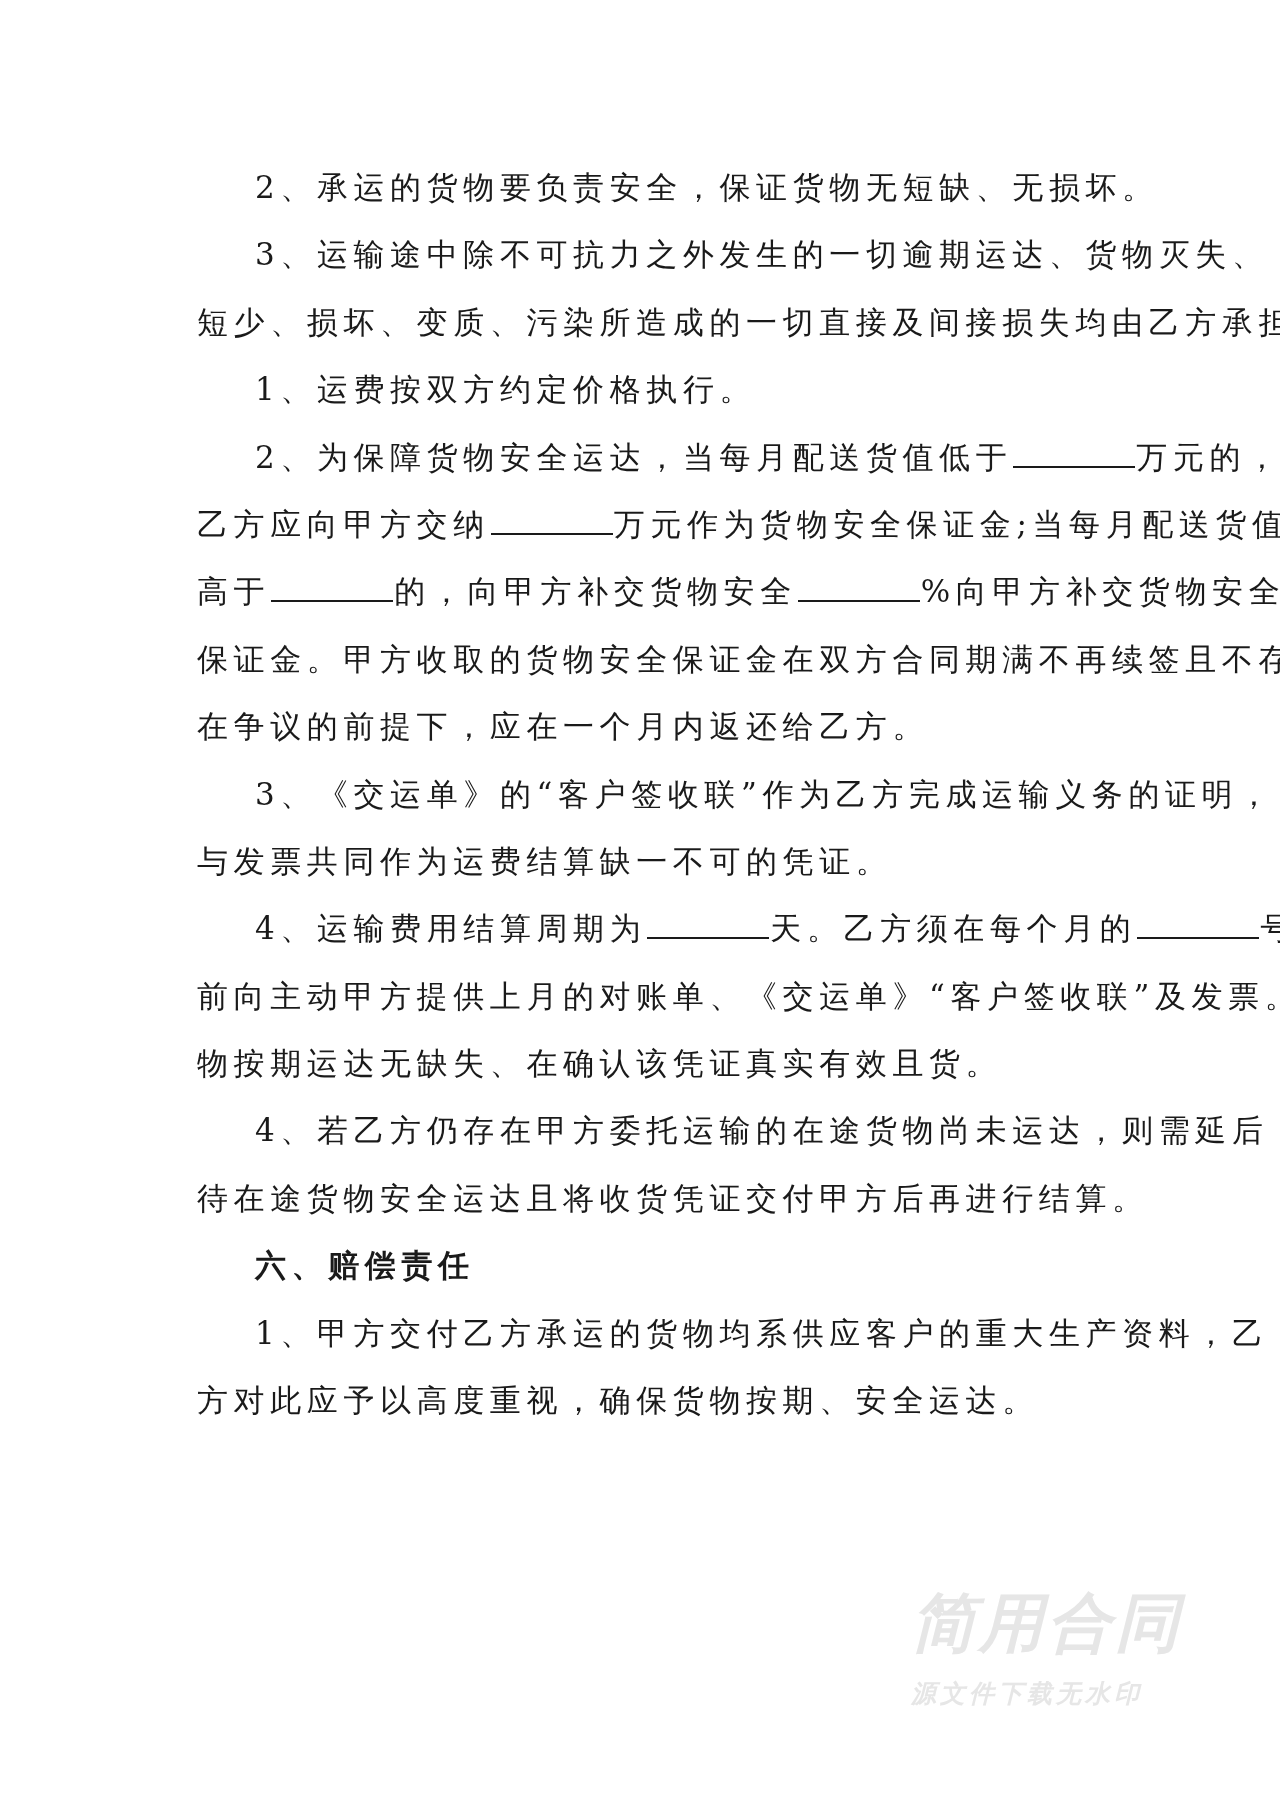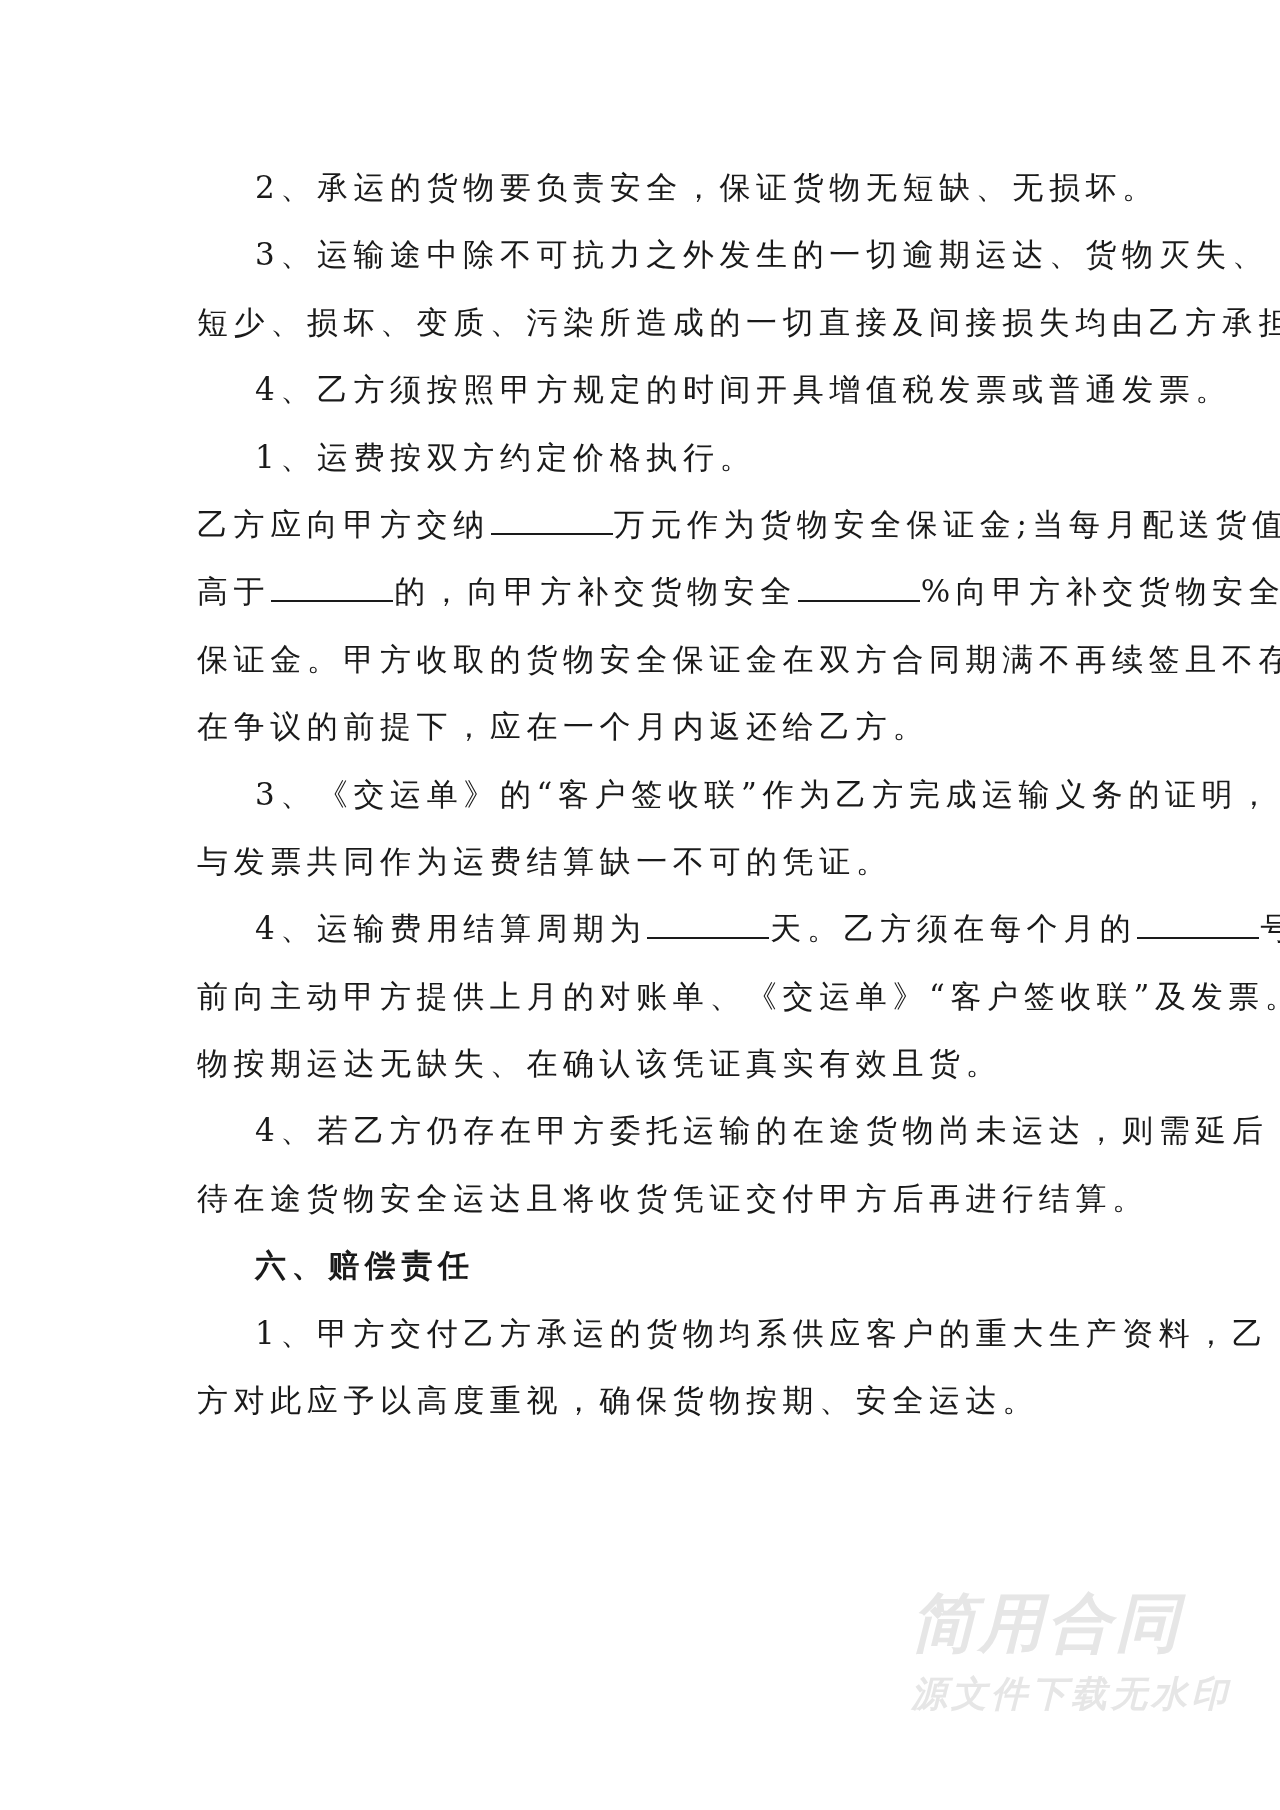--- a/index.html
+++ b/index.html
@@ -43,37 +43,37 @@
     font-style: italic;
     user-select: none;
   }
   .wm-title {
     font-size: 64px;
     line-height: 70px;
     letter-spacing: 4px;
     white-space: nowrap;
   }
   .wm-sub {
-    font-size: 36px;
+    font-size: 25px;
     line-height: 36px;
     letter-spacing: 4px;
     margin-top: 18px;
     white-space: nowrap;
   }
 </style>
 </head>
 <body>
 
 <div class="page">
   <div class="content" id="content">
       <div class="line indent"><span>2、承运的货物要负责安全，保证货物无短缺、无损坏。</span></div>
       <div class="line indent"><span>3、运输途中除不可抗力之外发生的一切逾期运达、货物灭失、</span></div>
       <div class="line"><span>短少、损坏、变质、污染所造成的一切直接及间接损失均由乙方承担。</span></div>
-      <div class="line indent"><span>4、乙方须按照甲方规定的时间开具增值税发票或普通发票。</span></div>
       <div class="line indent"><span>1、运费按双方约定价格执行。</span></div>
+      <div class="line indent"><span>2、为保障货物安全运达，当每月配送货值低于</span><span class="blank" style="width: 122px;"></span><span>万元的，</span></div>
       <div class="line"><span>乙方应向甲方交纳</span><span class="blank" style="width: 122px;"></span><span>万元作为货物安全保证金;当每月配送货值</span></div>
       <div class="line"><span>高于</span><span class="blank" style="width: 122px;"></span><span>的，向甲方补交货物安全</span><span class="blank" style="width: 122px;"></span><span>%向甲方补交货物安全</span></div>
       <div class="line"><span>保证金。甲方收取的货物安全保证金在双方合同期满不再续签且不存</span></div>
       <div class="line"><span>在争议的前提下，应在一个月内返还给乙方。</span></div>
       <div class="line indent"><span>3、《交运单》的“客户签收联”作为乙方完成运输义务的证明，</span></div>
       <div class="line"><span>与发票共同作为运费结算缺一不可的凭证。</span></div>
       <div class="line indent"><span>4、运输费用结算周期为</span><span class="blank" style="width: 122px;"></span><span>天。乙方须在每个月的</span><span class="blank" style="width: 122px;"></span><span>号</span></div>
       <div class="line"><span>前向主动甲方提供上月的对账单、《交运单》“客户签收联”及发票。</span></div>
       <div class="line"><span>物按期运达无缺失、在确认该凭证真实有效且货。</span></div>
       <div class="line indent"><span>4、若乙方仍存在甲方委托运输的在途货物尚未运达，则需延后</span></div>

